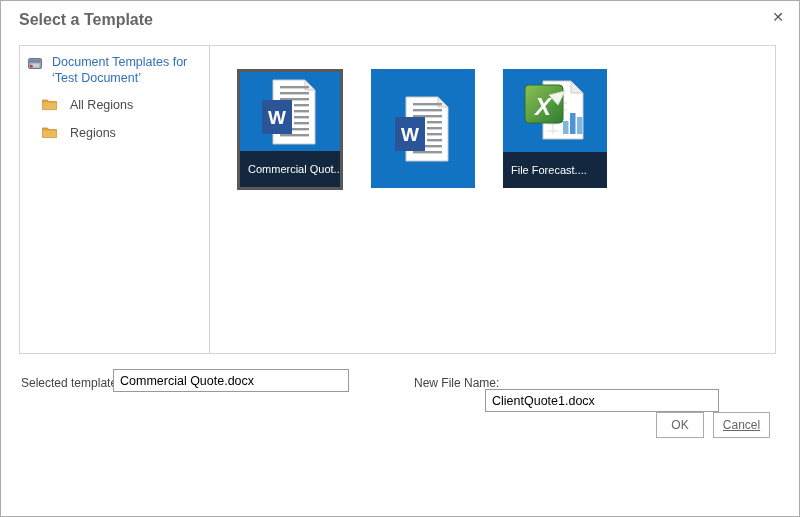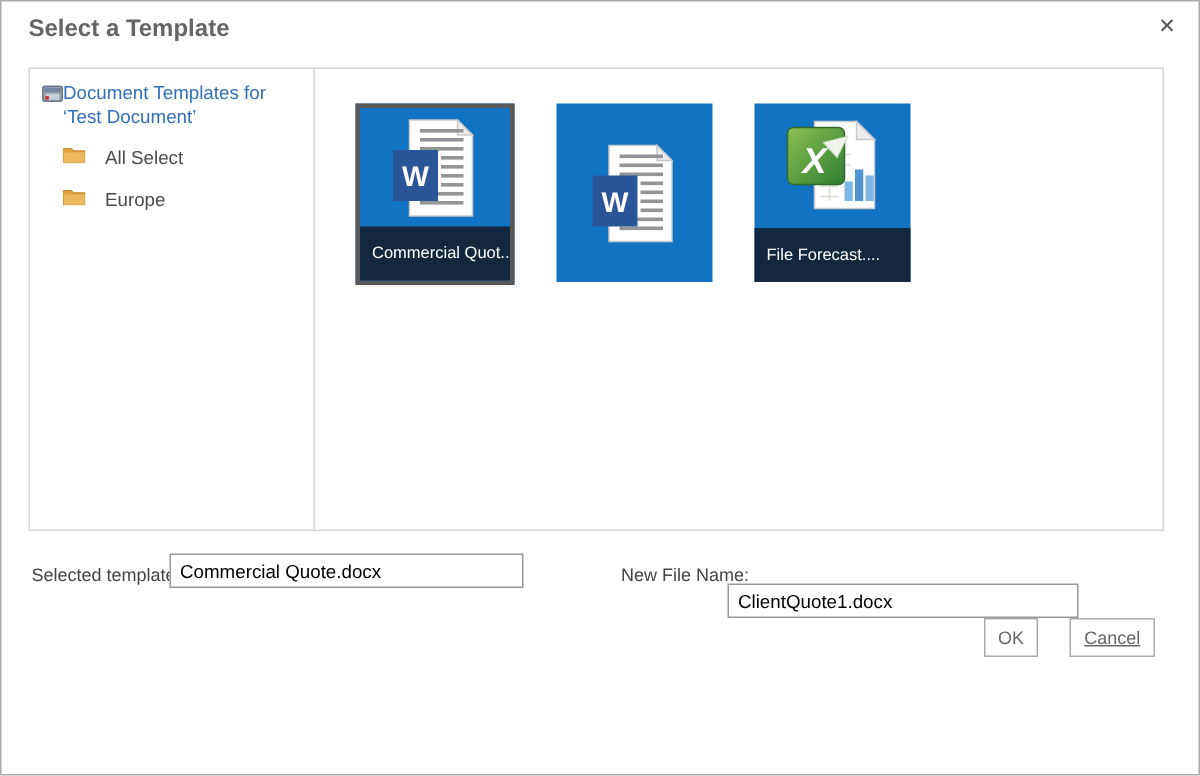--- a/index.html
+++ b/index.html
@@ -35,21 +35,21 @@
     width:190px; height:100%;
     border-right:1px solid #d4d4d4;
     padding:8px 8px 0 8px;
     overflow:hidden;
   }
   .tree-root {
     display:flex; align-items:flex-start; cursor:pointer;
   }
   .tree-root-icon { flex:0 0 14px; margin-top:2px; }
   .tree-root-label {
-    margin-left:0;
+    margin-left:10px;
     font-size:12.5px; line-height:16px;
     color:#3170b9;
   }
   .tree-child {
     display:flex; align-items:center;
     margin-top:10px; padding-left:14px;
     cursor:pointer;
   }
   .tree-child-icon { flex:0 0 15px; }
   .tree-child-label {
@@ -105,21 +105,21 @@
   #inp-newfile  { left:484px; top:388px; width:234px; }
   
   .btn {
     position:absolute; top:411px; height:26px;
     background:#ffffff;
     border:1px solid #ababab;
     font-family:"Liberation Sans","DejaVu Sans",sans-serif;
     font-size:12px; color:#666;
     cursor:pointer;
   }
-  #btn-ok { left:655px; width:36px; }
+  #btn-ok { left:655px; width:48px; }
   #btn-cancel { left:712px; width:57px;text-decoration:underline; }
 </style>
 </head>
 <body>
 
 <div class="dlg-title">Select a Template</div>
 <div class="close-btn">
   <span>✕</span>
 </div>
 
@@ -138,31 +138,31 @@
       <span class="tree-root-label">Document Templates for ‘Test Document’</span>
     </div>
 
     <div class="tree-child">
       <span class="tree-child-icon">
         <svg width="15" height="12" viewBox="0 0 15 12">
           <path d="M0.5 2 h5 l1.4 1.6 h7.6 v7.9 h-14 z" fill="#e2a33c" stroke="#c48b2c" stroke-width="0.8"></path>
           <path d="M0.5 4.6 h14 v6.9 h-14 z" fill="#edb95e"></path>
         </svg>
       </span>
-      <span class="tree-child-label">All Select</span>
+      <span class="tree-child-label">All Regions</span>
     </div>
 
     <div class="tree-child">
       <span class="tree-child-icon">
         <svg width="15" height="12" viewBox="0 0 15 12">
           <path d="M0.5 2 h5 l1.4 1.6 h7.6 v7.9 h-14 z" fill="#e2a33c" stroke="#c48b2c" stroke-width="0.8"></path>
           <path d="M0.5 4.6 h14 v6.9 h-14 z" fill="#edb95e"></path>
         </svg>
       </span>
-      <span class="tree-child-label">Europe</span>
+      <span class="tree-child-label">Regions</span>
     </div>
   </div>
 
   <div class="tiles-area">
 
     <div class="tile selected">
       <div class="tile-icon">
         <svg width="58" height="68" viewBox="0 0 58 68">
           <path d="M12 2 h32 l10 10 v54 h-42 z" fill="#ffffff" stroke="#c9c9c9"></path>
           <path d="M44 2 v10 h10 z" fill="#ededed" stroke="#c9c9c9"></path>

